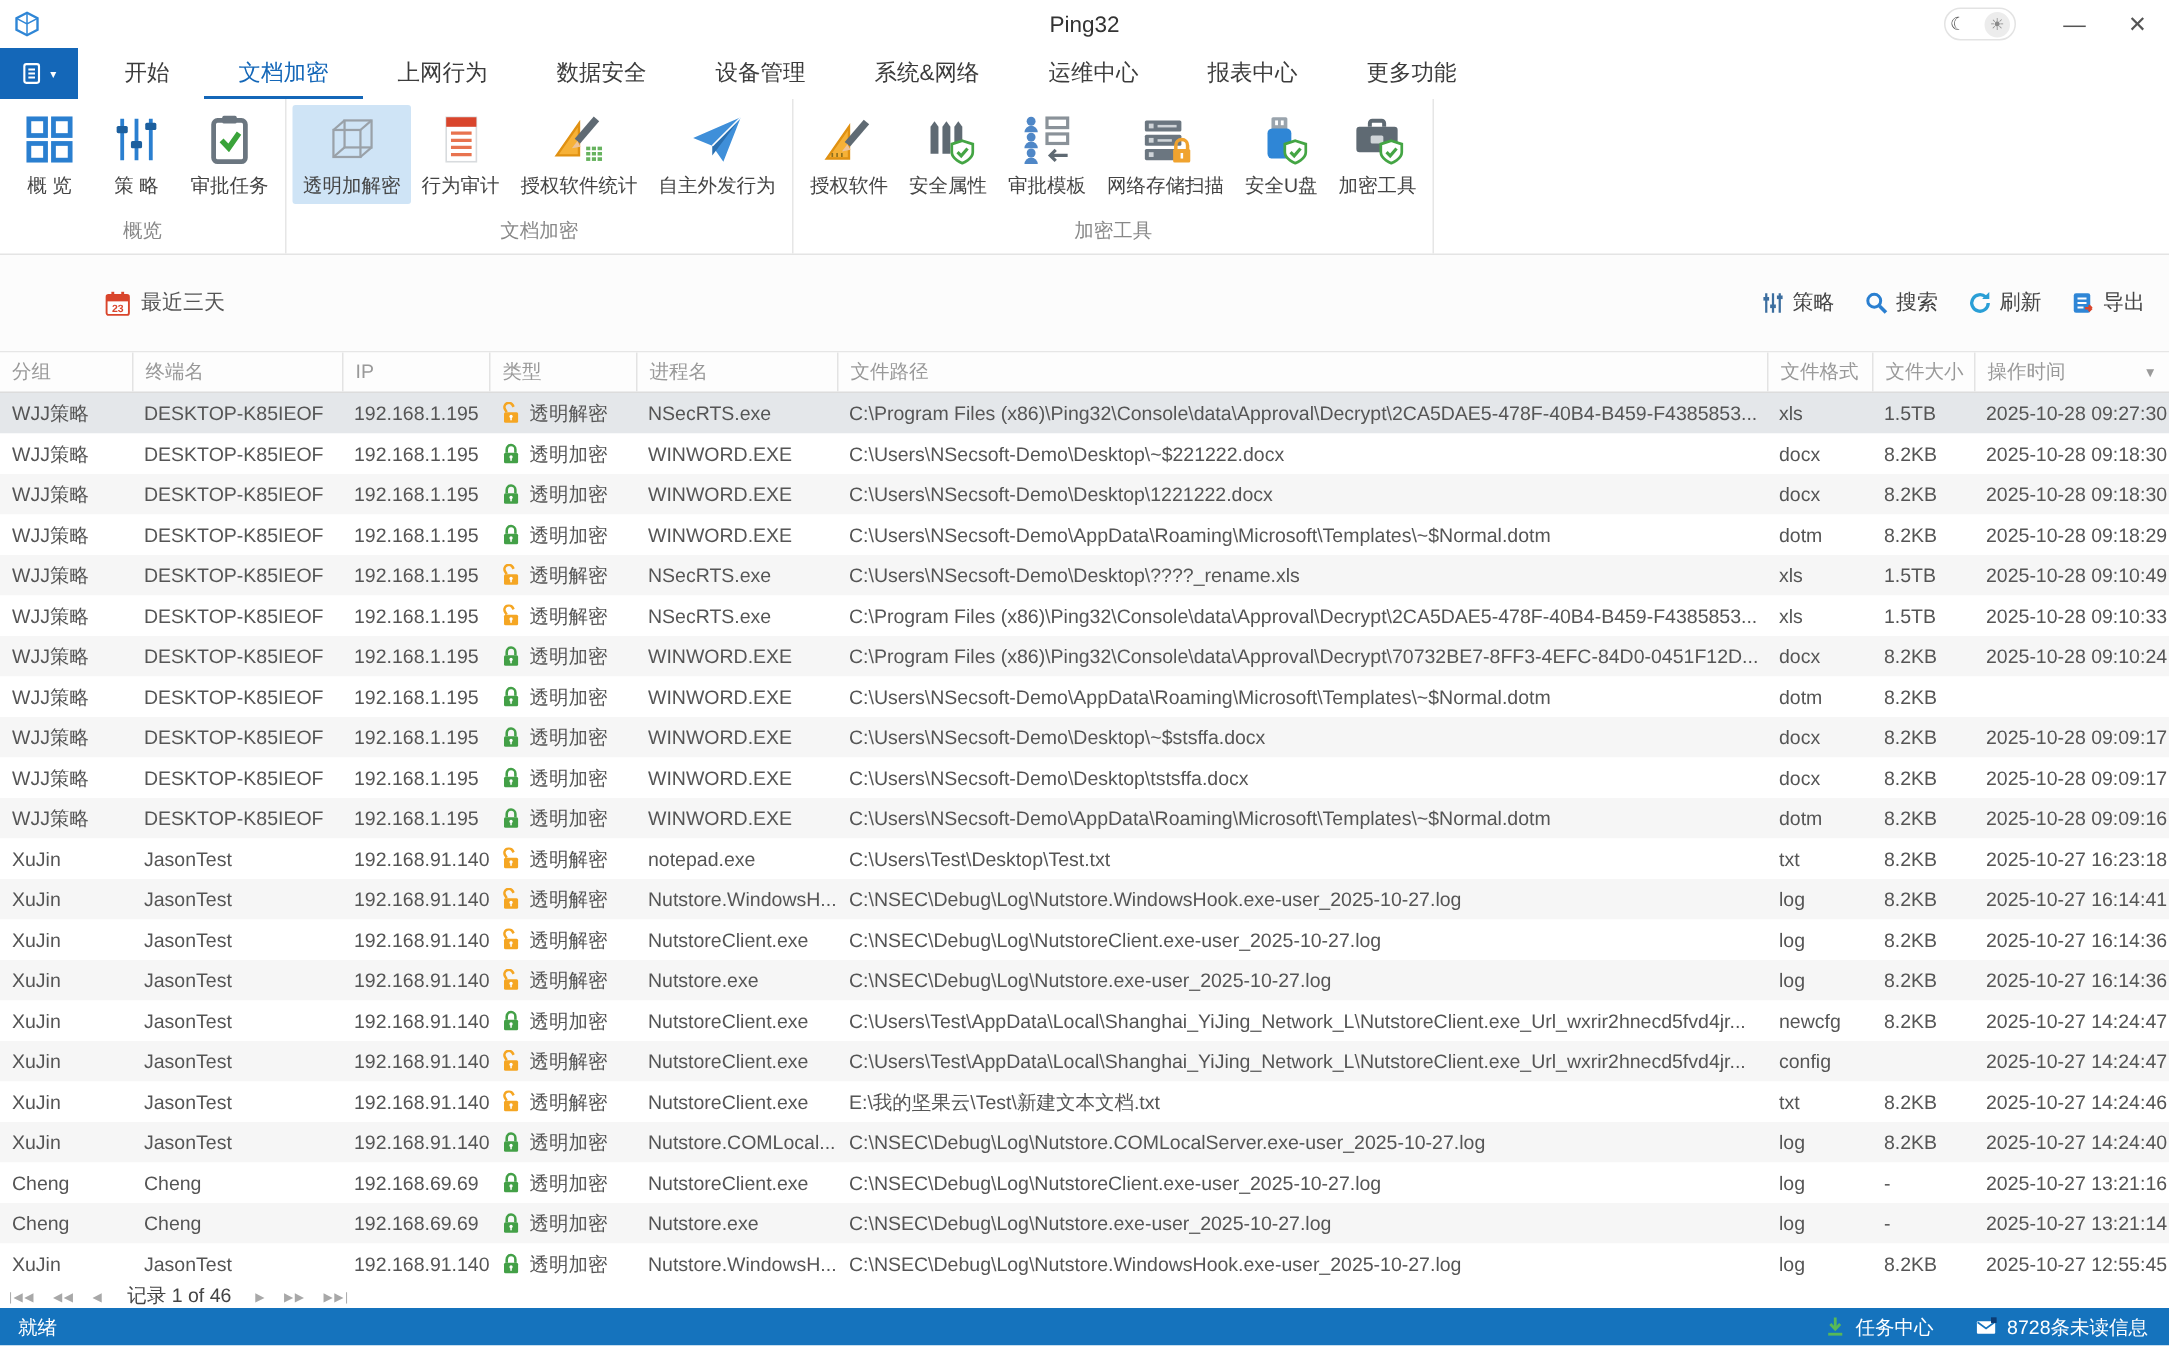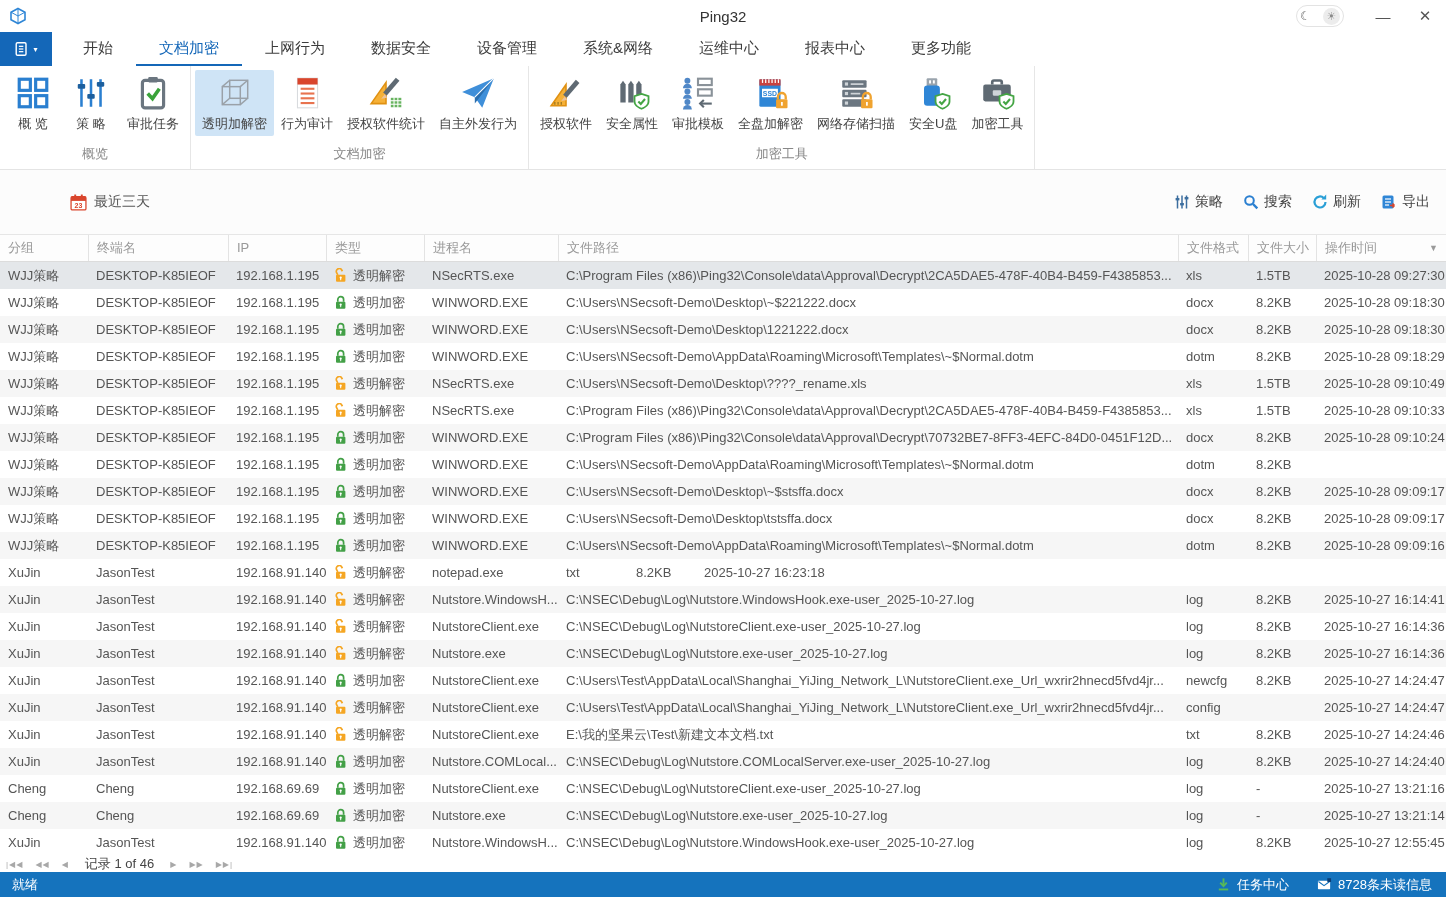--- a/index.html
+++ b/index.html
@@ -270,42 +270,20 @@
                 <line x1="30" y1="27" x2="19" y2="27"></line>
                 <path d="M22.5 23.5 L19 27 l3.5 3.5"></path>
               </g>
             </svg>
           </span>
           <span class="rlabel">审批模板</span>
         </div>
         <div class="rbtn">
           <span class="ric">
             <svg viewBox="0 0 34 34">
-              <rect x="6" y="4" width="20" height="26" rx="1.5" fill="#2f86d6"></rect>
-              <rect x="6" y="4" width="20" height="6" fill="#c9423f"></rect>
-              <g stroke="#fff" stroke-width="1.2">
-                <line x1="9" y1="4" x2="9" y2="7.5"></line>
-                <line x1="12" y1="4" x2="12" y2="7.5"></line>
-                <line x1="15" y1="4" x2="15" y2="7.5"></line>
-                <line x1="18" y1="4" x2="18" y2="7.5"></line>
-                <line x1="21" y1="4" x2="21" y2="7.5"></line>
-                <line x1="24" y1="4" x2="24" y2="7.5"></line>
-              </g>
-              <rect x="8.5" y="13" width="15" height="8" fill="#fff"></rect>
-              <text x="16" y="19.5" font-size="6.5" font-weight="bold" fill="#2f86d6" text-anchor="middle" font-family="sans-serif">SSD</text>
-              <path d="M23.5 23 v-2.3 a3.7 3.7 0 0 1 7.4 0 V23" fill="none" stroke="#f0a32f" stroke-width="2.2"></path>
-              <rect x="21.8" y="23" width="10.8" height="8.5" rx="1" fill="#f0a32f"></rect>
-              <rect x="26.5" y="25.5" width="1.6" height="3.5" fill="#fff"></rect>
-            </svg>
-          </span>
-          <span class="rlabel">全盘加解密</span>
-        </div>
-        <div class="rbtn">
-          <span class="ric">
-            <svg viewBox="0 0 34 34">
               <g fill="#6b7680">
                 <rect x="4" y="5" width="23" height="7" rx="1"></rect>
                 <rect x="4" y="14" width="23" height="7" rx="1"></rect>
                 <rect x="4" y="23" width="23" height="7" rx="1"></rect>
               </g>
               <g fill="#cfd4d8">
                 <rect x="6.5" y="7" width="3" height="3"></rect>
                 <rect x="6.5" y="16" width="3" height="3"></rect>
                 <rect x="6.5" y="25" width="3" height="3"></rect>
                 <rect x="12" y="7.8" width="12" height="1.6"></rect>
@@ -664,20 +642,21 @@
           <svg width="13" height="15" viewBox="0 0 13 15">
             <path d="M3.8 6.8 V4.6 a2.9 2.9 0 0 1 5.8 0 V6" fill="none" stroke="#f5a623" stroke-width="1.7" transform="rotate(-30 3.8 6.8)"></path>
             <rect x="2" y="6.8" width="9.4" height="7" rx="1" fill="#f5a623"></rect>
             <circle cx="6.7" cy="9.6" r="1.1" fill="#fff"></circle>
             <rect x="6.2" y="10" width="1" height="2.2" fill="#fff"></rect>
           </svg>
         </span>
         <span>透明解密</span>
       </div>
       <div class="td" style="width: 134px;">notepad.exe</div>
+      <div class="td" style="width: 620px;">C:\Users\Test\Desktop\Test.txt</div>
       <div class="td" style="width: 70px;">txt</div>
       <div class="td" style="width: 68px;">8.2KB</div>
       <div class="td" style="width: 130px;">2025-10-27 16:23:18</div>
     </div>
     <div class="trow alt">
       <div class="td" style="width: 88px;">XuJin</div>
       <div class="td" style="width: 140px;">JasonTest</div>
       <div class="td" style="width: 98px;">192.168.91.140</div>
       <div class="td type" style="width: 98px;">
         <span>

